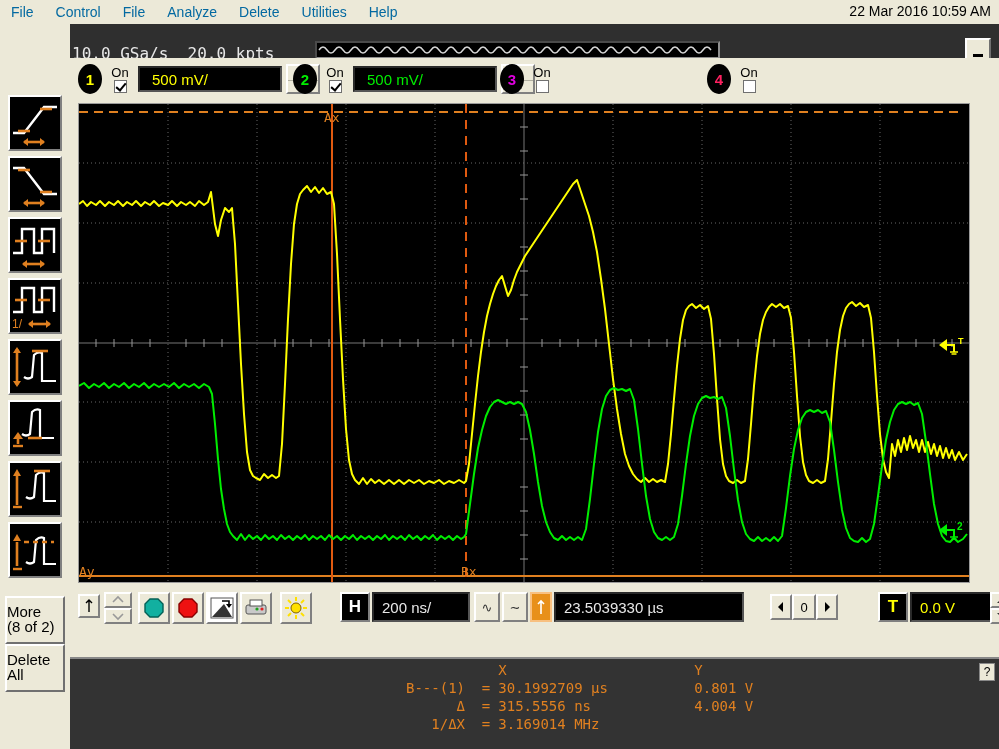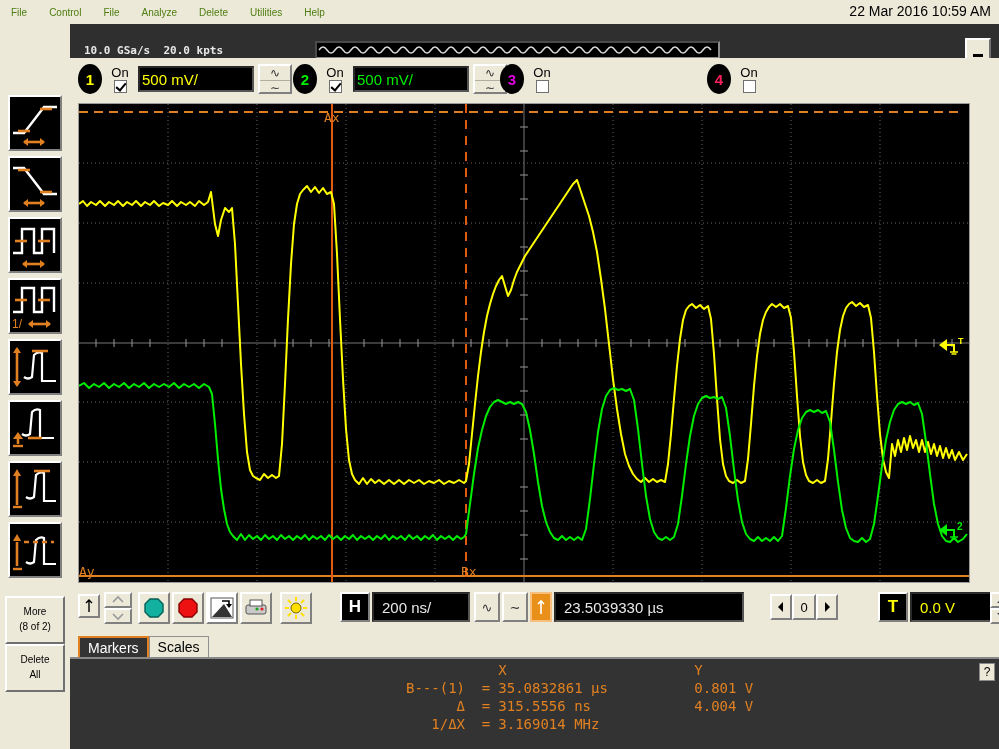--- a/index.html
+++ b/index.html
@@ -8,58 +8,58 @@
     background:#ece9d8;
     font-family:"Liberation Sans", sans-serif;
     font-size:13px;color:#000;
     -webkit-font-smoothing:none;
   }
   #app{position:relative;width:999px;height:749px;background:#d6d3c4;}
 
   
   .menubar{position:absolute;left:0;top:0;width:999px;height:24px;
     background:#ece9d8;display:flex;align-items:center;}
-  .menuitem{padding:2px 11px;font-size:10px;color:#4d7c0f;cursor:default;}
+  .menuitem{padding:2px 11px;font-size:14px;color:#0369a1;cursor:default;}
   .clock{position:absolute;right:8px;top:3px;font-size:14px;color:#000;}
 
   
   .frame{position:absolute;left:0;top:24px;width:999px;height:725px;background:#ece9d8;}
 
   
   .leftbar{position:absolute;left:0;top:24px;width:70px;height:725px;background:#ece9d8;}
   .ltool{position:absolute;left:8px;width:54px;height:56px;
      background:#000;border:2px solid #fff;border-right-color:#808080;border-bottom-color:#808080;
      box-sizing:border-box;}
   .ltool svg{display:block;}
   .lbtn{position:absolute;left:5px;width:60px;
      background:#ece9d8;border:2px solid #fff;border-right-color:#707070;border-bottom-color:#707070;
-     box-sizing:border-box;text-align:center;font-size:10px;line-height:15px;padding:6px 0;color:#000;}
+     box-sizing:border-box;font-size:15px;line-height:15px;padding:6px 0;color:#000;}
 
   
   .topstrip{position:absolute;left:70px;top:24px;width:929px;height:34px;background:#2f2f2f;}
-  .srate{position:absolute;left:84px;top:44px;font-family:"DejaVu Sans Mono",monospace;font-size:11px;color:#e8e8e8;letter-spacing:0px;font-weight:bold;}
+  .srate{position:absolute;left:72px;top:44px;font-family:"DejaVu Sans Mono",monospace;font-size:16px;color:#e8e8e8;letter-spacing:0px;}
   .navbar{position:absolute;left:315px;top:41px;width:405px;height:18px;
      background:#000;border:2px solid #8f8f8f;border-top-color:#4a4a4a;border-left-color:#4a4a4a;box-sizing:border-box;}
   .minbtn{position:absolute;right:8px;top:38px;width:26px;height:24px;background:#ece9d8;
      border:2px solid #fff;border-right-color:#707070;border-bottom-color:#707070;box-sizing:border-box;}
   .minbtn i{display:block;width:10px;height:3px;background:#000;margin:14px auto 0;}
 
   
   .chrow{position:absolute;left:70px;top:58px;width:929px;height:44px;background:#ece9d8;}
   .chgrp{position:absolute;top:4px;height:34px;display:flex;align-items:center;}
   .chbadge{width:24px;height:30px;border-radius:50%;background:#000;color:#ff0;
      display:flex;align-items:center;justify-content:center;font-size:15px;font-weight:bold;}
   .onbox{margin-left:4px;width:28px;text-align:center;}
   .onlbl{font-size:13px;line-height:13px;}
   .chk{width:13px;height:13px;background:#fff;border:1px solid #707070;box-sizing:border-box;margin:1px auto 0;position:relative;}
   .chk.on:after{content:"";position:absolute;left:3px;top:0px;width:4px;height:8px;
      border:solid #000;border-width:0 2px 2px 0;transform:rotate(40deg);}
-  .chval{margin-left:4px;width:116px;height:26px;background:#000;
+  .chval{margin-left:4px;width:144px;height:26px;background:#000;
      border:2px solid #555;border-top-color:#2a2a2a;border-left-color:#2a2a2a;box-sizing:border-box;
-     display:flex;align-items:center;padding-left:2px;font-size:15px;}
+     display:flex;align-items:center;padding-left:12px;font-size:15px;}
   .coupbtn{margin-left:4px;width:34px;height:30px;background:#ece9d8;
      border:2px solid #fff;border-right-color:#808080;border-bottom-color:#808080;box-sizing:border-box;
      display:flex;flex-direction:column;}
   .coupbtn div{flex:1;display:flex;align-items:center;justify-content:center;font-size:12px;color:#333;}
   .coupbtn div:first-child{border-bottom:1px solid #b0aea0;}
 
   
   .screen{position:absolute;left:78px;top:103px;width:892px;height:480px;background:#000;
      border:1px solid #9a9a9a;box-sizing:border-box;overflow:hidden;}
   .gridsvg{position:absolute;left:0;top:0;}
@@ -549,36 +549,32 @@
         </svg>
     </div>
     <div class="sbtn" style="position:absolute;left:920px;top:16px;width:26px;height:16px;">
       <svg width="14" height="10" viewBox="0 0 14 10">
           <path d="M1 2 L7 8 L13 2 Z" fill="#333"></path>
         </svg>
     </div>
 
   </div>
 
-  <div class="tabrow">
-    <div class="tab active">Markers</div>
-    <div class="tab inactive">Scales</div>
-  </div>
 
   <div class="results">
     <table class="rtable" cellspacing="0" cellpadding="0">
       <tbody>
           <tr>
         <td class="lbl"></td>
         <td class="xcol">X</td>
         <td>Y</td>
       </tr>
       <tr>
         <td class="lbl">B---(1)  =</td>
-        <td class="xcol">35.0832861 µs</td>
+        <td class="xcol">30.1992709 µs</td>
         <td>0.801 V</td>
       </tr>
       <tr>
         <td class="lbl">Δ  =</td>
         <td class="xcol">315.5556 ns</td>
         <td>4.004 V</td>
       </tr>
       <tr>
         <td class="lbl">1/ΔX  =</td>
         <td class="xcol">3.169014 MHz</td>

